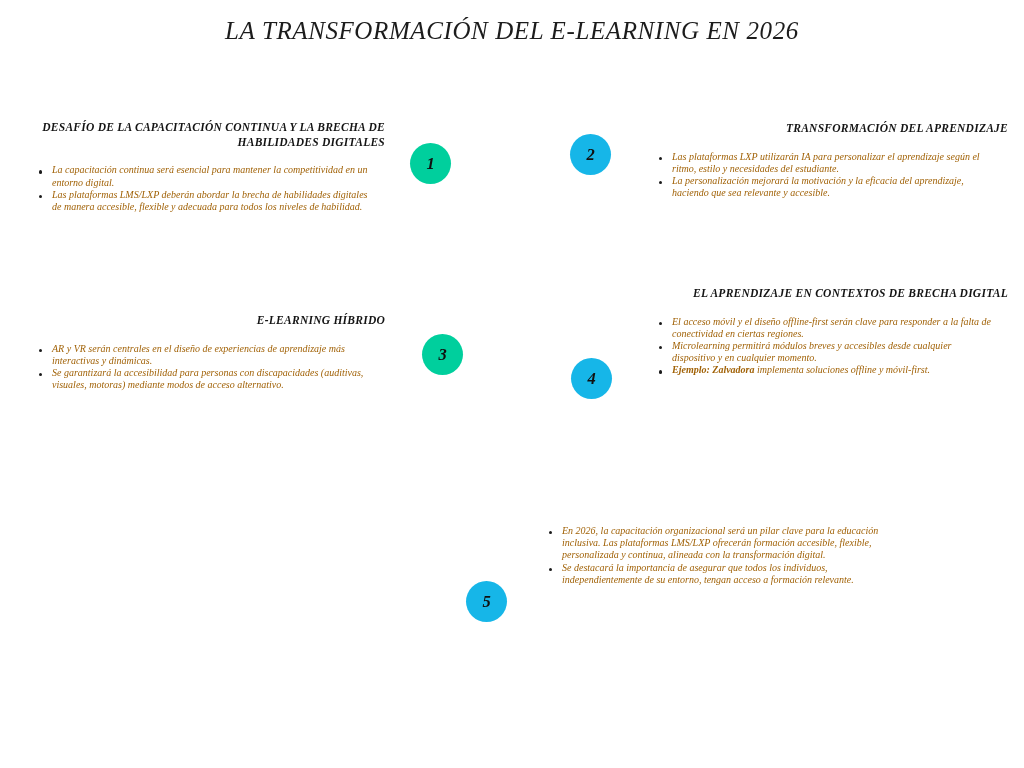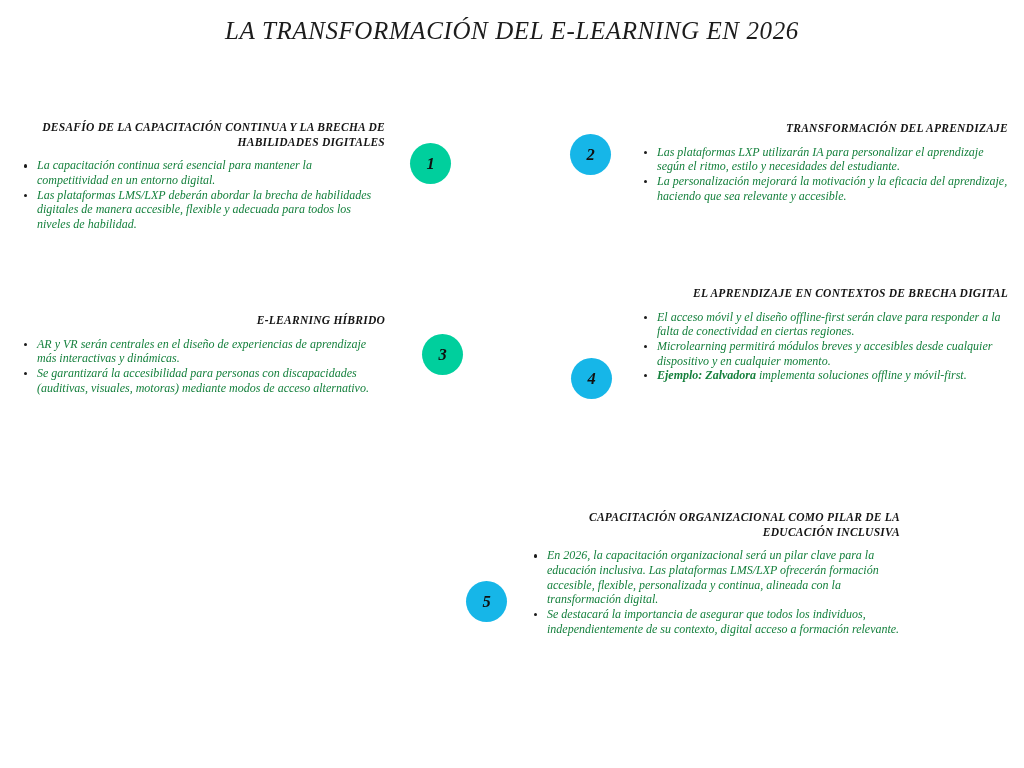--- a/index.html
+++ b/index.html
@@ -46,26 +46,26 @@
     font-size: 11.5px;
     font-weight: bold;
     letter-spacing: 0.25px;
     text-align: right;
     line-height: 1.28;
     color: #141414;
     margin: 0 0 9px 0;
   }
 
   .sec-list {
-    margin: 0;
+    margin: 15px;
     padding: 0;
     list-style: none;
-    font-size: 12px;
+    font-size: 10px;
     line-height: 1.22;
-    color: #15803d;
+    color: #a16207;
   }
 
   .sec-list li {
     position: relative;
     padding-left: 17px;
     margin-bottom: 0px;
   }
 
   .sec-list li::before {
     content: "";
@@ -153,21 +153,20 @@
       <li>El acceso móvil y el diseño offline-first serán clave para responder a la falta de conectividad en ciertas regiones.</li>
       <li>Microlearning permitirá módulos breves y accesibles desde cualquier dispositivo y en cualquier momento.</li>
       <li>
         <b>Ejemplo: Zalvadora</b><span> implementa soluciones offline y móvil-first.</span>
       </li>
     </ul>
   </div>
   <div class="num-circle" id="circle-4" style="background: rgb(22, 182, 232);">4</div>
 
   <div class="section" id="sec-5">
-    <div class="sec-head">CAPACITACIÓN ORGANIZACIONAL COMO PILAR DE LA EDUCACIÓN INCLUSIVA</div>
     <ul class="sec-list">
       <li>En 2026, la capacitación organizacional será un pilar clave para la educación inclusiva. Las plataformas LMS/LXP ofrecerán formación accesible, flexible, personalizada y continua, alineada con la transformación digital.</li>
-      <li>Se destacará la importancia de asegurar que todos los individuos, independientemente de su contexto, digital acceso a formación relevante.</li>
+      <li>Se destacará la importancia de asegurar que todos los individuos, independientemente de su entorno, tengan acceso a formación relevante.</li>
     </ul>
   </div>
   <div class="num-circle" id="circle-5" style="background: rgb(22, 182, 232);">5</div>
 
 </div>
 
 </body></html>

